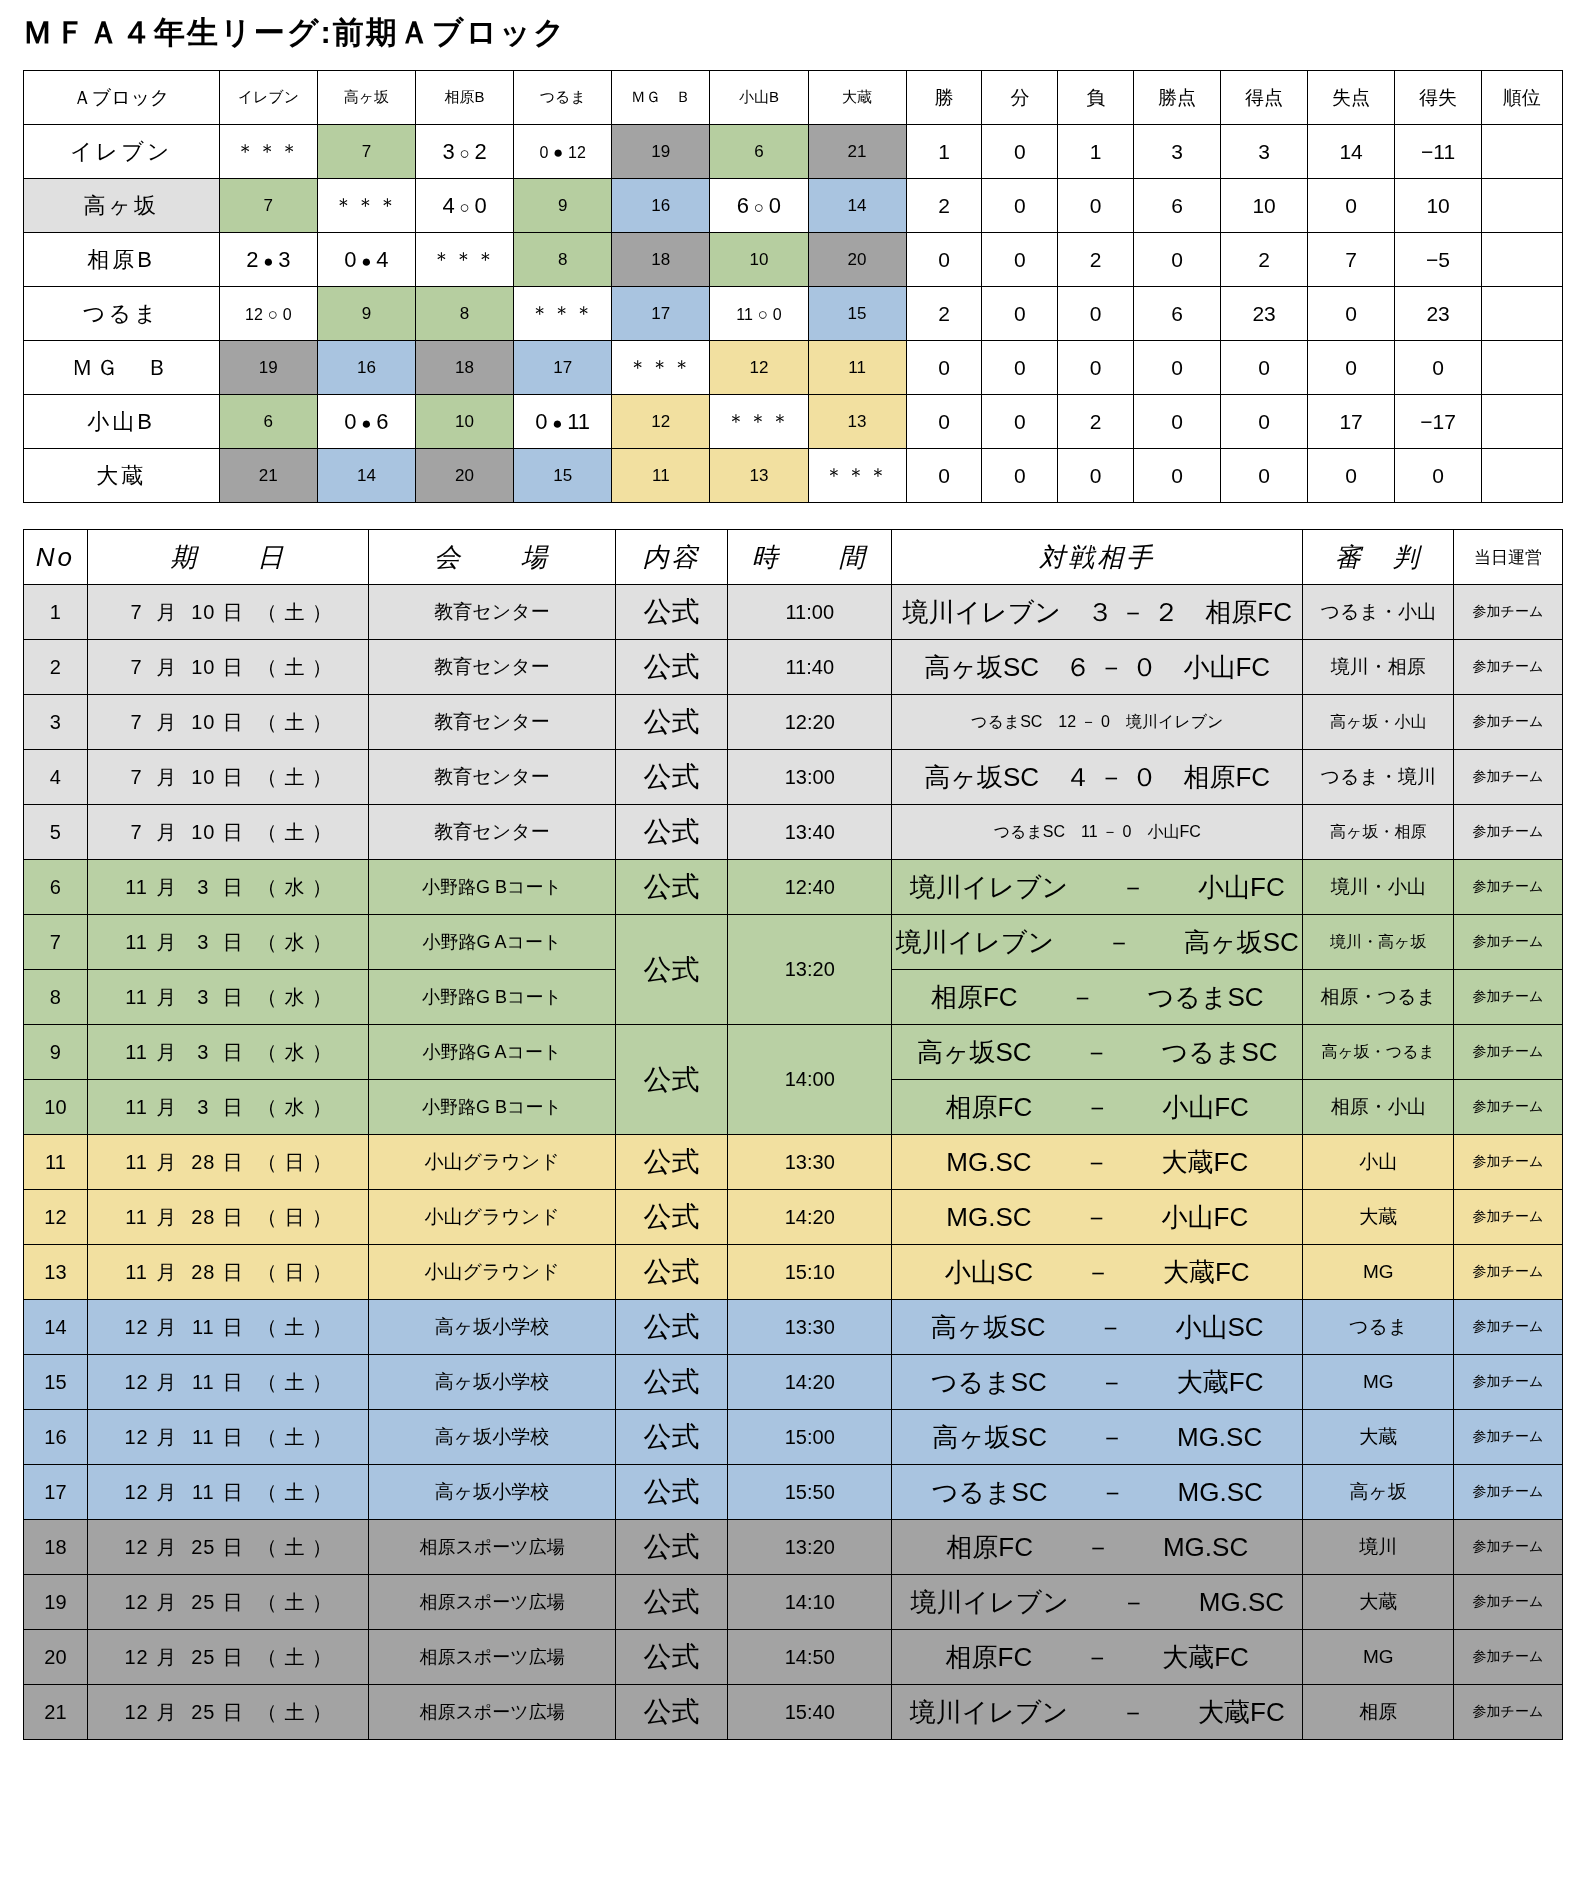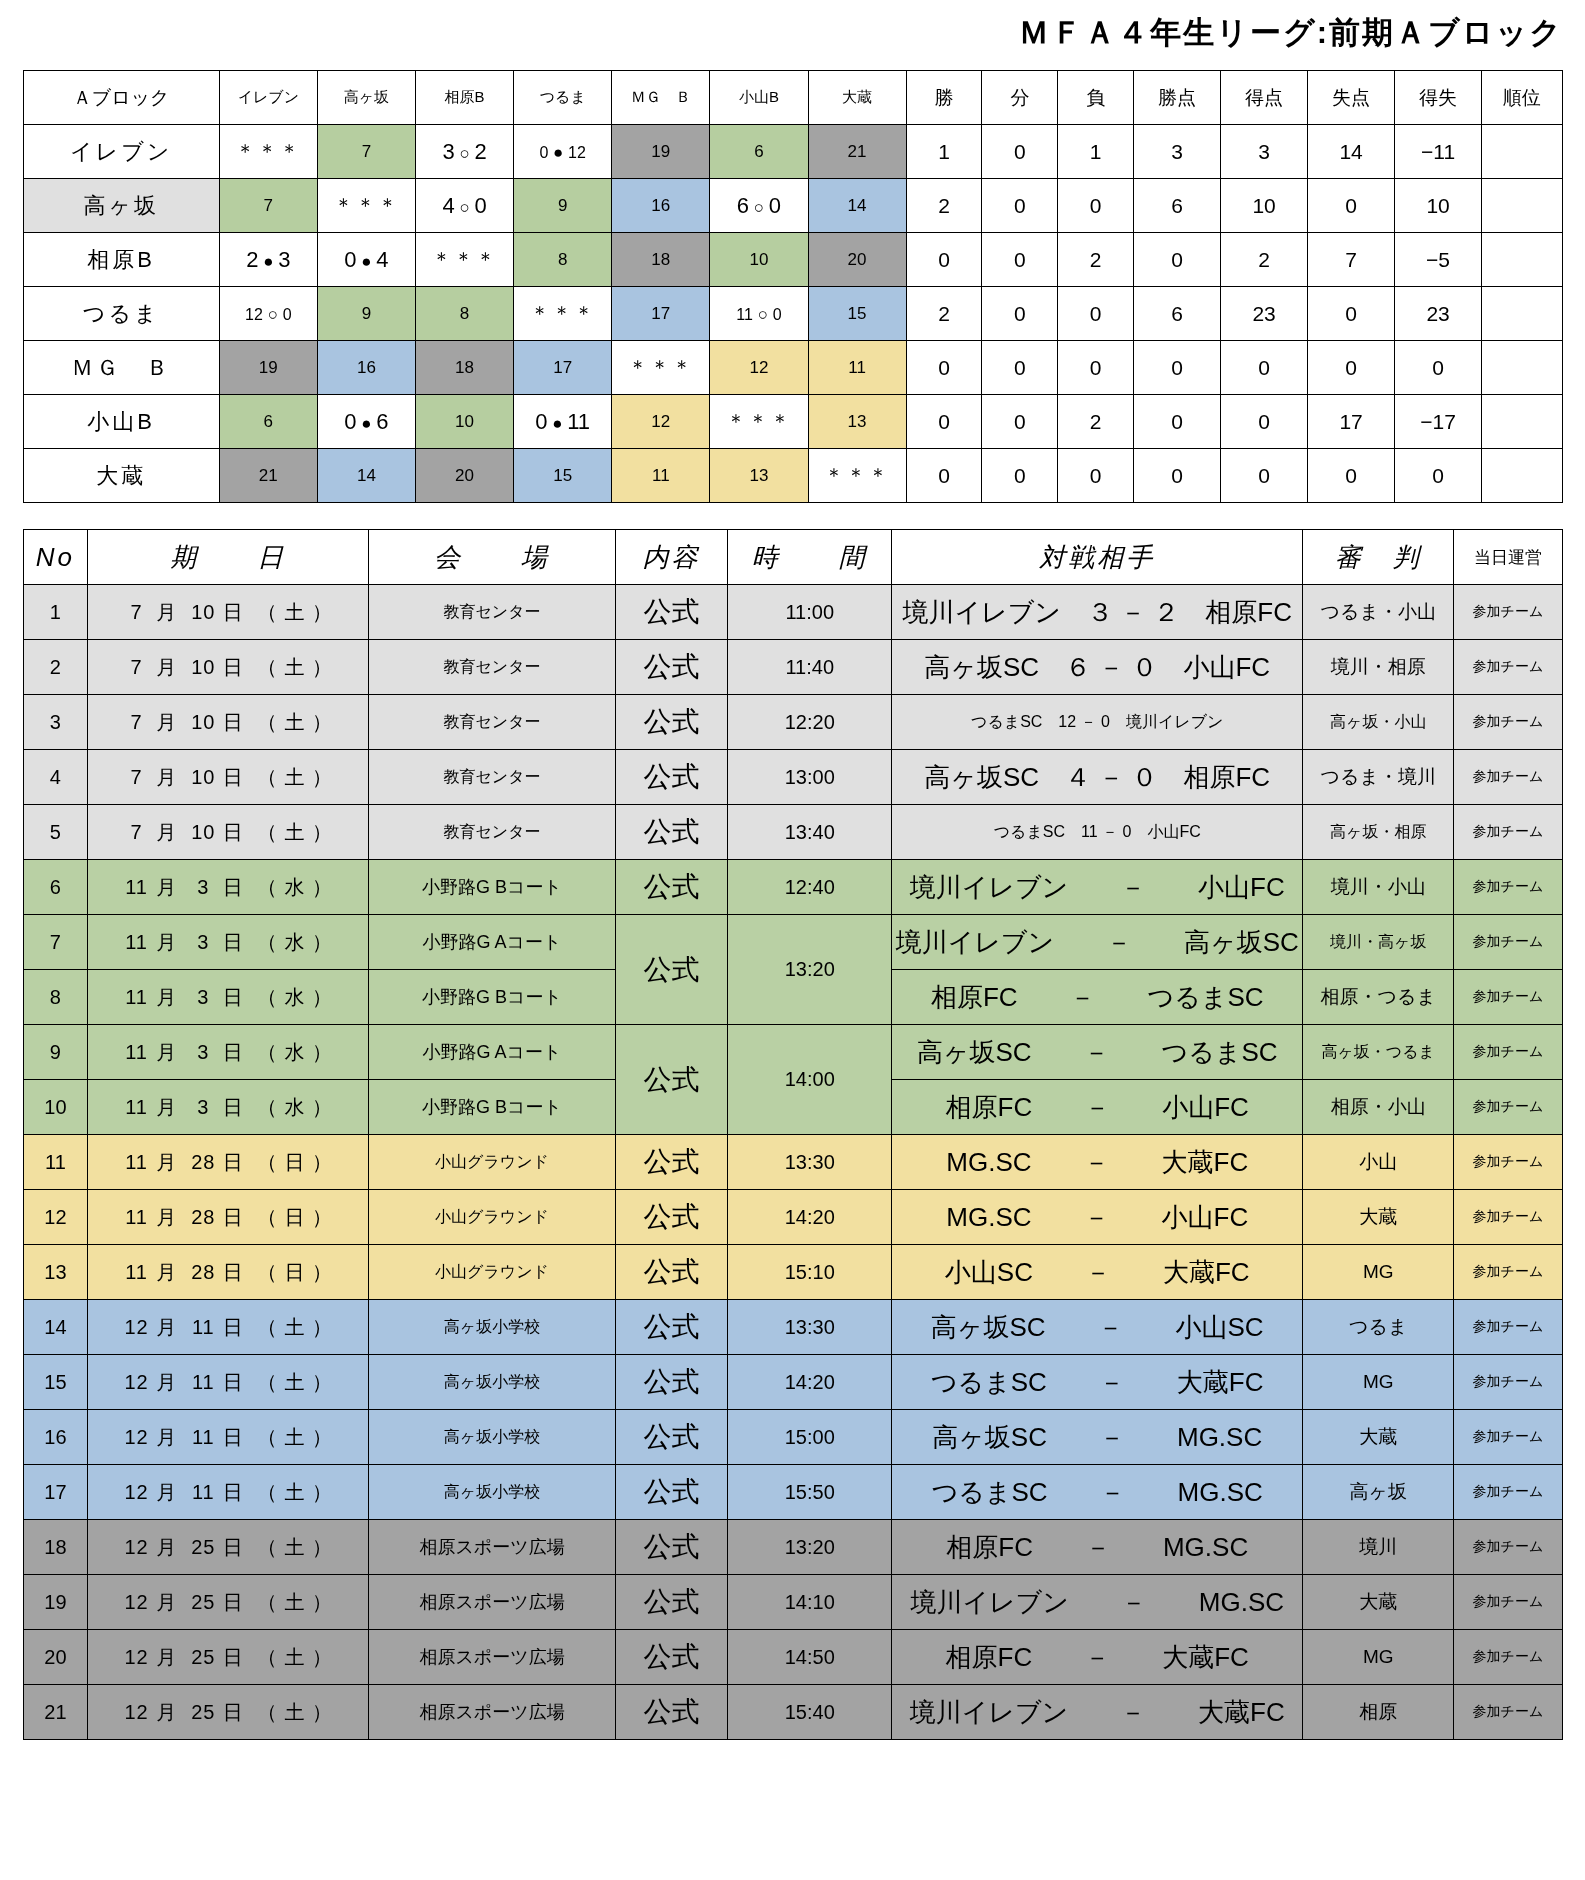--- a/index.html
+++ b/index.html
@@ -6,21 +6,21 @@
   html, body {
     margin: 0; padding: 0;
     background: #ffffff;
     width: 1585px;
     font-family: "Liberation Sans", "DejaVu Sans", sans-serif;
     color: #000;
   }
   .page { width: 1585px; padding: 0 22px; }
 
   .title {
-    text-align: right;
+    text-align: left;
     font-size: 31px;
     font-weight: bold;
     letter-spacing: 2px;
     padding: 12px 0 16px 0;
   }
 
   
   table.standings {
     border-collapse: collapse;
     table-layout: fixed;
@@ -66,21 +66,21 @@
     text-align: center;
     vertical-align: middle;
     height: 55px;
     font-weight: normal;
     padding: 0;
   }
   .sched .hdr { font-size: 26px; letter-spacing: 3px; font-style: italic; }
   .sched .hdr-sm { font-size: 17px; }
   .sched .no { font-size: 20px; }
   .sched .date { font-size: 20px; letter-spacing: 1px; }
-  .sched .venue { font-size: 16px; }
+  .sched .venue { font-size: 19px; }
   .sched .venue-sm { font-size: 18px; }
   .sched .kind { font-size: 28px; margin-left: 9px; }
   .sched .time { font-size: 20px; }
   .sched .match { font-size: 26px; }
   .sched .match-sm { font-size: 16px; }
   .sched .ref { font-size: 19px; }
   .sched .ref-sm { font-size: 16px; }
   .sched .ops { font-size: 14px; }
   .sched .date span.m, .sched .date span.d { display: inline-block; min-width: 26px; }
 </style>

